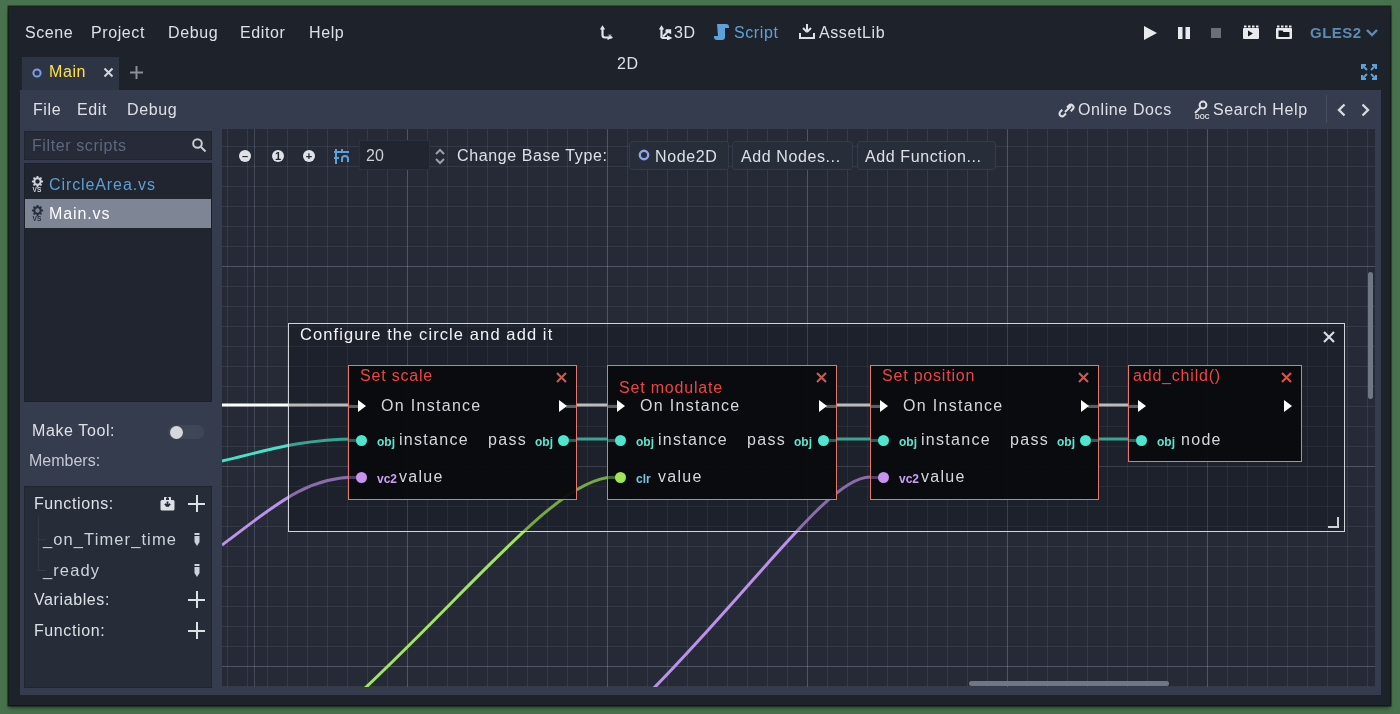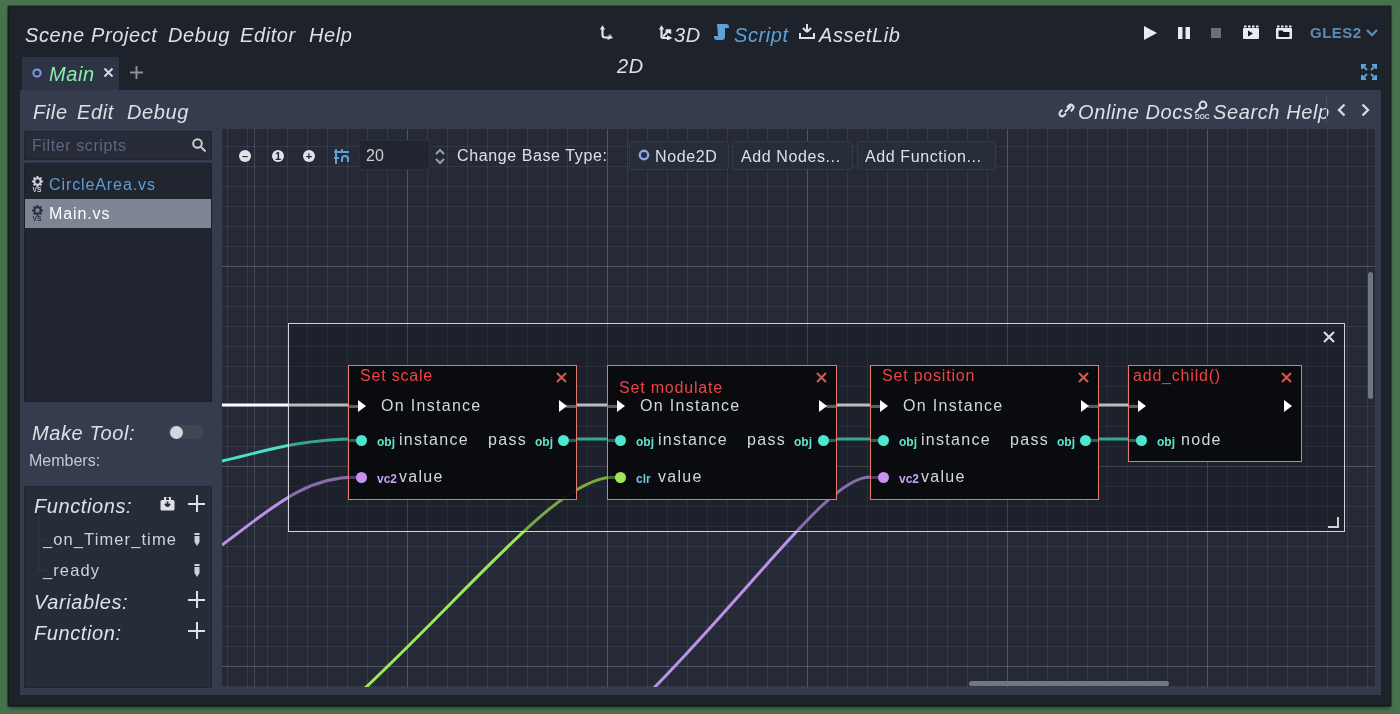--- a/index.html
+++ b/index.html
@@ -1,18 +1,18 @@
 <!DOCTYPE html>
 <html><head><meta charset="utf-8"><style>
 html,body{margin:0;padding:0;}
 body{width:1400px;height:714px;background:#48724d;font-family:"Liberation Sans",sans-serif;overflow:hidden;}
 #page{position:relative;width:1400px;height:714px;}
 .abs{position:absolute;}
 #win{position:absolute;left:9px;top:7px;width:1381px;height:698px;background:#1d222b;box-shadow:0 0 0 1.5px rgba(8,10,12,0.75),0 3px 4px rgba(8,10,8,0.5);}
-.mtxt{position:absolute;font-size:20px;color:#dde0e5;letter-spacing:0.6px;font-style:italic;}
+.mtxt{position:absolute;font-size:16px;color:#dde0e5;letter-spacing:0.6px;}
 .panel{position:absolute;left:20px;top:90px;width:1361px;height:605px;background:#353c4d;}
 #tab{position:absolute;left:22px;top:57px;width:97px;height:33px;background:#2d3443;}
 #graph{position:absolute;left:222px;top:129px;width:1153px;height:558px;background:#252a36;
 background-image:
  repeating-linear-gradient(90deg, rgba(190,202,225,0.19) 0 1px, transparent 1px 200px),
  repeating-linear-gradient(180deg, rgba(190,202,225,0.18) 0 1px, transparent 1px 200px),
  repeating-linear-gradient(90deg, rgba(190,202,225,0.10) 0 1px, transparent 1px 20px),
  repeating-linear-gradient(180deg, rgba(190,202,225,0.095) 0 1px, transparent 1px 20px);
 background-position:185px 0,0 137px,5px 0,0 17px;
 overflow:hidden;}
@@ -92,21 +92,21 @@
 </svg>
 <div class="abs" style="left:1310px;top:24px;font-size:15px;font-weight:bold;color:#5b8cb3;letter-spacing:0.5px;">GLES2</div>
 <svg class="abs" style="left:1366px;top:29px;" width="12" height="8" viewBox="0 0 12 8">
       <path d="M1,1 L6,6 L11,1" stroke="#5b8cb3" stroke-width="2.4" fill="none"></path>
     </svg>
 
 <div id="tab"></div>
 <svg class="abs" style="left:32px;top:68px;" width="10" height="10" viewBox="0 0 10 10">
       <circle cx="5" cy="5" r="3.6" stroke="#7d9ce8" stroke-width="2" fill="none"></circle>
     </svg>
-<div class="mtxt" style="left:49px;top:63px;color:#86efac;">Main</div>
+<div class="mtxt" style="left:49px;top:63px;color:#fde047;">Main</div>
 <svg class="abs" style="left:103px;top:67px;" width="11" height="11" viewBox="0 0 11 11">
       <path d="M1.5,1.5 L9.5,9.5 M9.5,1.5 L1.5,9.5" stroke="#d4d7dc" stroke-width="2" fill="none"></path>
     </svg>
 <svg class="abs" style="left:129px;top:65px;" width="15" height="15" viewBox="0 0 15 15">
       <path d="M7.5,1 V14 M1,7.5 H14" stroke="#8a909c" stroke-width="2" fill="none"></path>
     </svg>
 <svg class="abs" style="left:1361px;top:64px;" width="16" height="16" viewBox="0 0 16 16">
  <g stroke="#5ca2d8" stroke-width="2" fill="none">
   <path d="M1,5 V1 H5 M11,1 H15 V5 M15,11 V15 H11 M5,15 H1 V11"></path>
   <path d="M2,2 L6,6 M14,2 L10,6 M14,14 L10,10 M2,14 L6,10"></path>
@@ -223,20 +223,21 @@
   <path d="M566,439 H624"></path>
         <path d="M822,439 H882"></path>
         <path d="M1083,439 H1144"></path>
  </g>
  <path d="M222,545 C270,510 303,477 356,477" stroke="#bb92ea" stroke-width="3"></path>
  <path d="M362,691 C480,580 560,477 614,477" stroke="#a0e65a" stroke-width="3"></path>
  <path d="M651,691 C760,580 830,477 870,477" stroke="#bb92ea" stroke-width="3"></path>
 </svg>
 
 <div class="abs" style="left:288px;top:323px;width:1057px;height:209px;border:1.5px solid rgba(230,232,236,0.9);background:rgba(10,10,14,0.28);box-sizing:border-box;"></div>
+<div class="abs" style="left:300px;top:325px;font-size:16.5px;color:#f2f3f5;letter-spacing:1.1px;">Configure the circle and add it</div>
 <svg class="abs" style="left:1322px;top:330px;" width="14" height="14" viewBox="0 0 14 14">
       <path d="M2,2 L12,12 M12,2 L2,12" stroke="#d8dade" stroke-width="2.2"></path>
     </svg>
 <svg class="abs" style="left:1327px;top:516px;" width="12" height="12" viewBox="0 0 12 12">
       <path d="M1,11 H11 V1" stroke="#cdd0d5" stroke-width="2" fill="none"></path>
     </svg>
 
 <div class="node" style="left:348px;top:365px;width:227px;height:133px;">
  <div class="ntitle" style="left:11px;top:1px;">Set scale</div>
  <svg class="abs" style="right:8px;top:5px;" width="13" height="13" viewBox="0 0 13 13">

